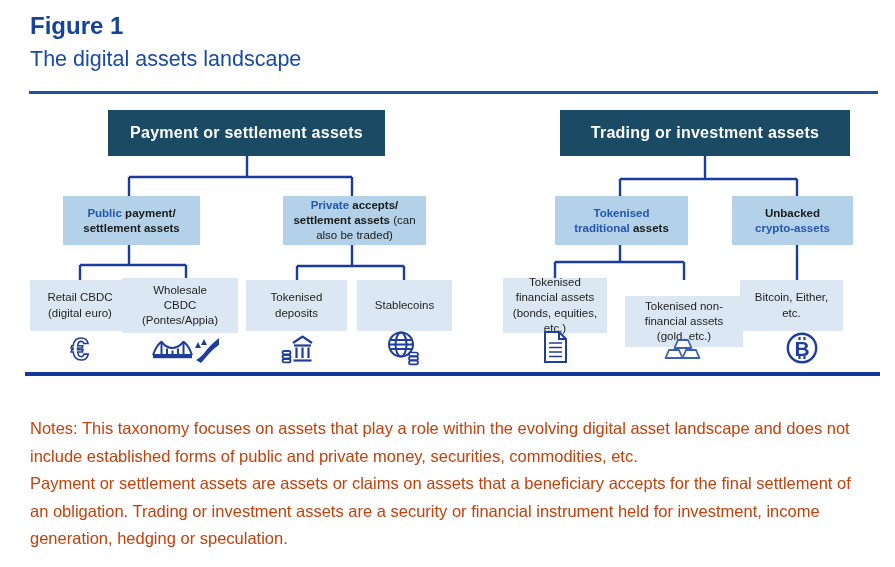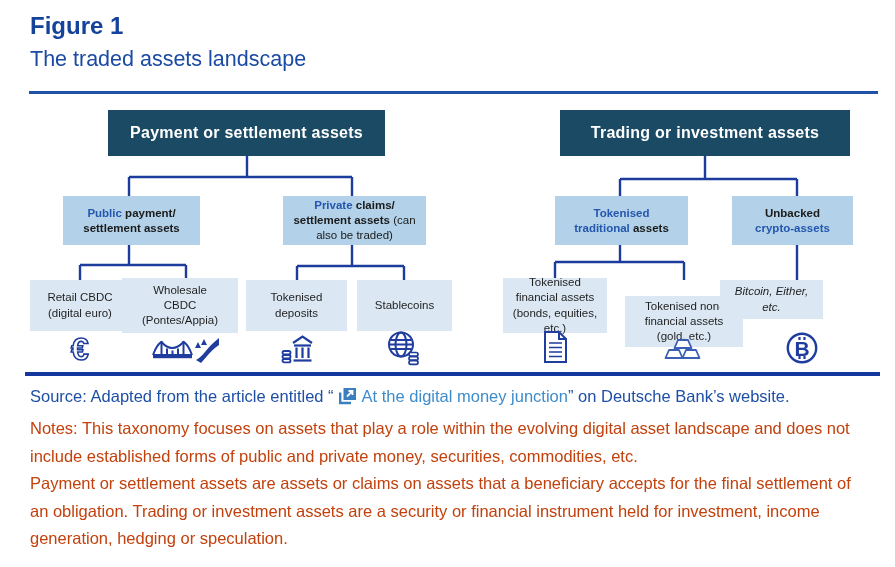--- a/index.html
+++ b/index.html
@@ -28,21 +28,21 @@
   .source-line .link { color:#3E8CCB; cursor:pointer; }
   .source-line svg { vertical-align:-3px; margin:0 5px 0 3px; }
   .notes { position:absolute; left:30px; top:415px; width:865px; font-size:16.5px; line-height:27.5px; color:#c2410c; white-space:pre-line; }
 </style>
 </head>
 <body>
 
 <div class="page">
 
   <div class="fig-label">Figure 1</div>
-  <div class="fig-title">The traded assets landscape</div>
+  <div class="fig-title">The digital assets landscape</div>
   <div class="rule-top"></div>
 
   <svg class="connectors" width="895" height="380">
     <path d="M247,156 V177 M129,177 H352 M129,177 V196 M352,177 V196
              M129,245 V265 M80,265 H186 M80,265 V280 M186,265 V280
              M352,245 V266 M297,266 H404 M297,266 V280 M404,266 V280
              M705,156 V179 M620,179 H797 M620,179 V196 M797,179 V196
              M620,245 V262 M555,262 H684 M555,262 V280 M684,262 V280
              M797,245 V280" stroke="#1B3C9C" stroke-width="2.4" fill="none"></path>
   </svg>
@@ -52,21 +52,21 @@
   </div>
   <div class="box root-box" style="left:560px;top:110px;width:290px;height:46px;">
     <div class="lbl">Trading or investment assets</div>
   </div>
 
   <div class="box l2" style="left:63px;top:196px;width:137px;height:49px;">
     <div class="lbl"><span class="t-bold"></span><span class="t-accent">Public</span><span class="t-bold"> payment/
 settlement assets</span><span class="t-norm"></span></div>
   </div>
   <div class="box l2" style="left:283px;top:196px;width:143px;height:49px;">
-    <div class="lbl"><span class="t-bold"></span><span class="t-accent">Private</span><span class="t-bold"> claims/
+    <div class="lbl"><span class="t-bold"></span><span class="t-accent">Private</span><span class="t-bold"> accepts/
 settlement assets </span><span class="t-norm">(can
 also be traded)</span></div>
   </div>
   <div class="box l2" style="left:555px;top:196px;width:133px;height:49px;">
     <div class="lbl"><span class="t-bold"></span><span class="t-accent">Tokenised
 traditional</span><span class="t-bold"> assets</span><span class="t-norm"></span></div>
   </div>
   <div class="box l2" style="left:732px;top:196px;width:121px;height:49px;">
     <div class="lbl"><span class="t-bold">Unbacked
 </span><span class="t-accent">crypto-assets</span><span class="t-bold"></span><span class="t-norm"></span></div>
@@ -91,21 +91,21 @@
   <div class="box leaf" style="left:503px;top:278px;width:104px;height:55px;">
     <div class="lbl">Tokenised
 financial assets
 (bonds, equities, etc.)</div>
   </div>
   <div class="box leaf" style="left:625px;top:296px;width:118px;height:51px;">
     <div class="lbl">Tokenised non-
 financial assets
 (gold, etc.)</div>
   </div>
-  <div class="box leaf" style="left:720px;top:280px;width:103px;height:39px;font-style:italic;">
+  <div class="box leaf" style="left:740px;top:280px;width:103px;height:51px;">
     <div class="lbl">Bitcoin, Either,
 etc.</div>
   </div>
 
   <div class="icon-wrap" style="left:62px;top:331px;width:36px;height:36px;">
     <svg width="36" height="36" viewBox="0 0 36 36">
       <text x="18" y="29" text-anchor="middle" font-size="32" font-weight="bold" font-family="Liberation Sans, sans-serif" fill="#ffffff" stroke="#1F3D9E" stroke-width="1.6">€</text>
     </svg>
   </div>
   <div class="icon-wrap" style="left:152px;top:334px;width:68px;height:30px;">
@@ -169,25 +169,20 @@
   <div class="icon-wrap" style="left:784px;top:330px;width:36px;height:36px;">
     <svg width="36" height="36" viewBox="0 0 36 36">
       <circle cx="18" cy="18" r="14.2" fill="none" stroke="#1F3D9E" stroke-width="2.4"></circle>
       <text x="18" y="25.5" text-anchor="middle" font-size="21" font-weight="bold" font-family="Liberation Sans, sans-serif" fill="#1F3D9E">B</text>
       <path d="M15.5,7 V10 M20.5,7 V10 M15.5,26 V29 M20.5,26 V29" stroke="#1F3D9E" stroke-width="2.2"></path>
     </svg>
   </div>
 
   <div class="rule-bottom"></div>
 
-  <div class="source-line"><span>Source: Adapted from the article entitled “</span><svg width="20" height="18" viewBox="0 0 20 18">
-        <path d="M3.2,5.5 V16 H14" fill="none" stroke="#3C7FC0" stroke-width="2.4"></path>
-        <rect x="6.5" y="1" width="12.5" height="12" fill="#3C7FC0"></rect>
-        <path d="M10,9.5 L15.5,4 M11.5,4 H15.5 V8" fill="none" stroke="#ffffff" stroke-width="1.8"></path>
-      </svg><span class="link">At the digital money junction</span><span>” on Deutsche Bank’s website.</span></div>
 
   <div class="notes">Notes: This taxonomy focuses on assets that play a role within the evolving digital asset landscape and does not
 include established forms of public and private money, securities, commodities, etc.
 Payment or settlement assets are assets or claims on assets that a beneficiary accepts for the final settlement of
 an obligation. Trading or investment assets are a security or financial instrument held for investment, income
 generation, hedging or speculation.</div>
 
 </div>
 
 </body></html>

